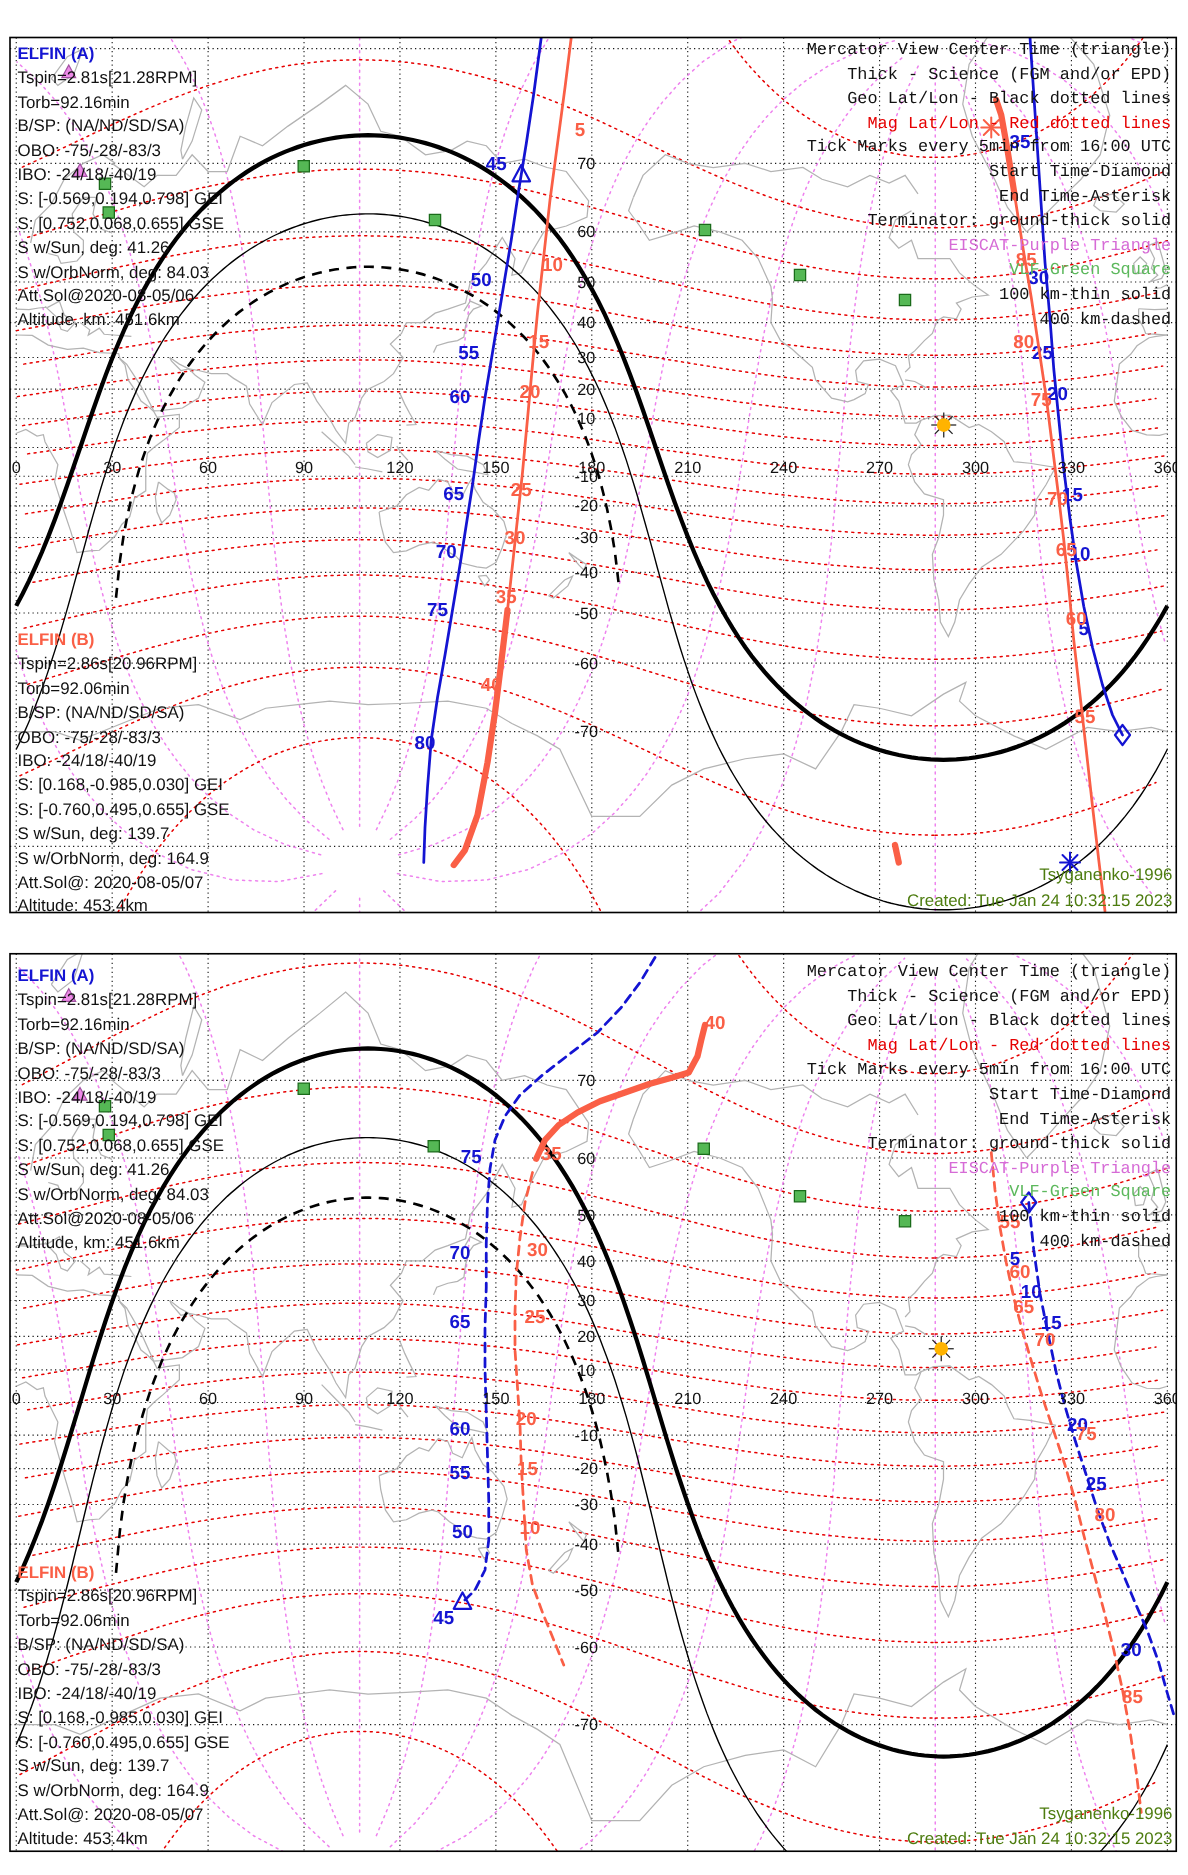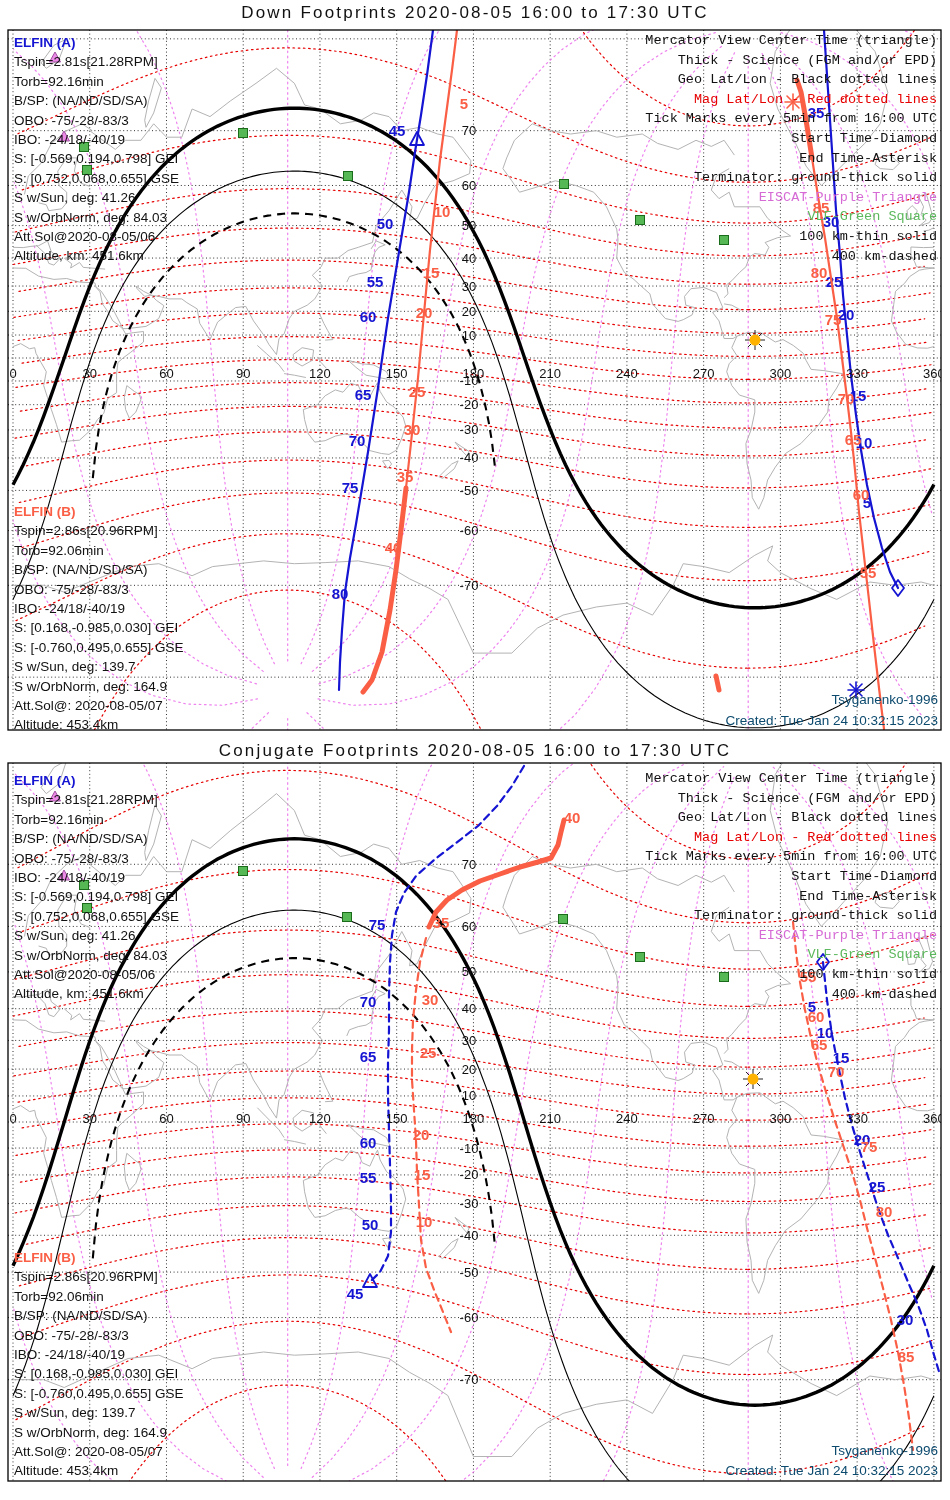--- a/index.html
+++ b/index.html
@@ -1,21 +1,21 @@
 <!DOCTYPE html>
 <html><head>
 <meta charset="utf-8">
 <style>
   html,body{margin:0;padding:0;background:#fff;}
   .canvas{position:relative;width:950px;height:1500px;background:#fff;
           font-family:"Liberation Sans",sans-serif;overflow:hidden;}
   #plot{position:absolute;left:0;top:0;}
   .title{position:absolute;left:0;width:950px;text-align:center;font-size:17px;
          letter-spacing:2.2px;color:#111;white-space:nowrap;}
-  .credit{position:absolute;right:12px;font-size:13.5px;color:#0c4a6e;white-space:nowrap;}
+  .credit{position:absolute;right:12px;font-size:13.5px;color:#4d7c0f;white-space:nowrap;}
   .iblock{position:absolute;font-size:13.5px;line-height:19.4px;color:#111;white-space:nowrap;}
   .legend{position:absolute;right:13px;font-size:13.5px;line-height:19.6px;text-align:right;
           color:#111;white-space:nowrap;font-family:Liberation Mono, monospace;}
 </style>
 </head>
 <body>
 
 <div class="canvas">
   <svg id="plot" width="950" height="1500">
       <defs>
@@ -435,22 +435,20 @@
           <text x="469" y="1179.4222079515807" text-anchor="middle">-20</text>
           <text x="469" y="1208.071962433607" text-anchor="middle">-30</text>
           <text x="469" y="1239.7920833318917" text-anchor="middle">-40</text>
           <text x="469" y="1276.5864535194287" text-anchor="middle">-50</text>
           <text x="469" y="1322.0682476933353" text-anchor="middle">-60</text>
           <text x="469" y="1384.2091516563307" text-anchor="middle">-70</text>
         </g>
       </g>
       <rect x="8" y="763" width="933" height="718" fill="none" stroke="#000" stroke-width="1.3"></rect>
     </svg>
-  <div class="title" id="title0" style="top: 3px;">Down Footprints 2020-08-05 16:00 to 17:30 UTC</div>
-  <div class="title" id="title1" style="top: 741px;">Conjugate Footprints 2020-08-05 16:00 to 17:30 UTC</div>
   <div class="credit" id="cm0" style="top: 692px;">Tsyganenko-1996</div>
   <div class="credit" id="cc0" style="top: 713px;">Created: Tue Jan 24 10:32:15 2023</div>
   <div class="credit" id="cm1" style="top: 1443px;">Tsyganenko-1996</div>
   <div class="credit" id="cc1" style="top: 1463px;">Created: Tue Jan 24 10:32:15 2023</div>
   <div id="text-layer">
       <div class="iblock" style="left: 14px; top: 33px;">
         <div style="color: rgb(20, 20, 210); font-weight: bold;">ELFIN (A)</div>
         <div>Tspin=2.81s[21.28RPM]</div>
         <div>Torb=92.16min</div>
         <div>B/SP: (NA/ND/SD/SA)</div>

